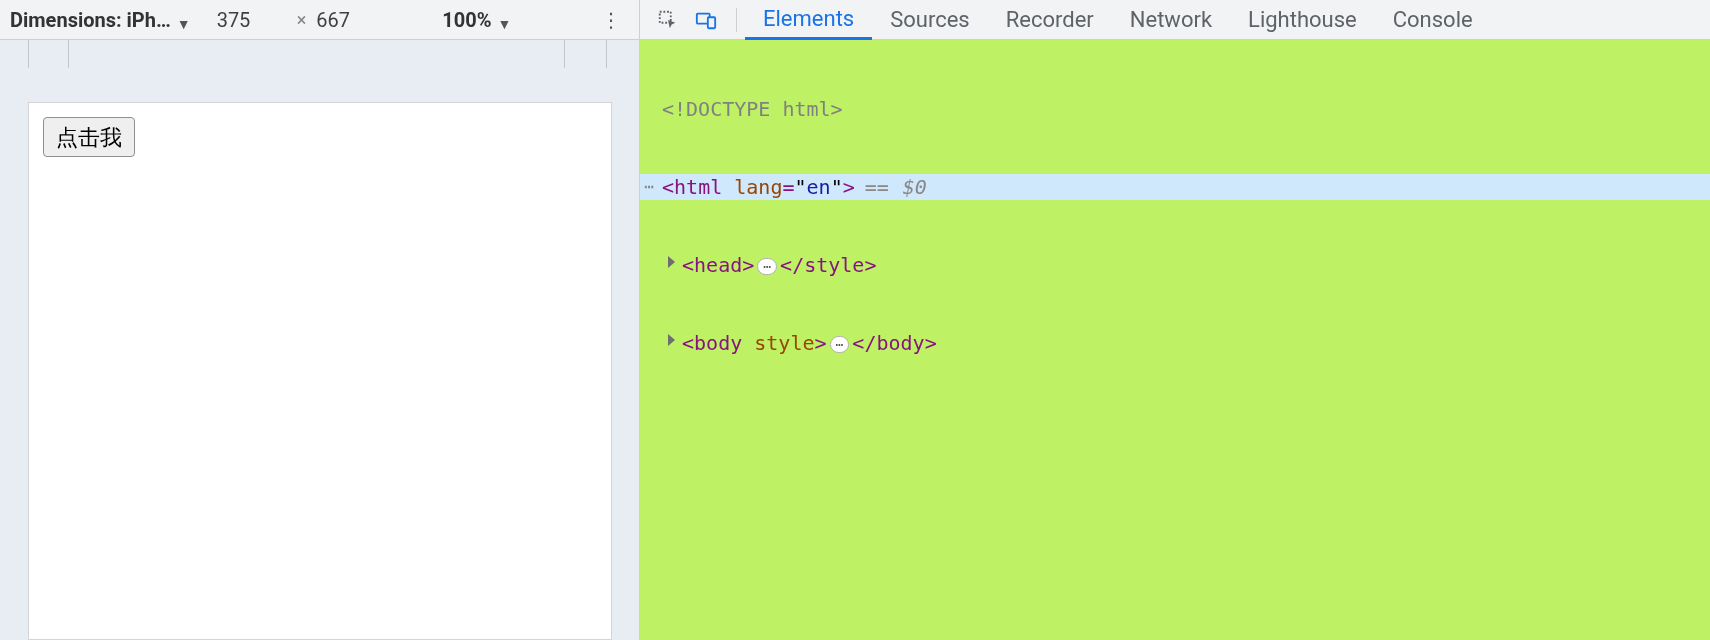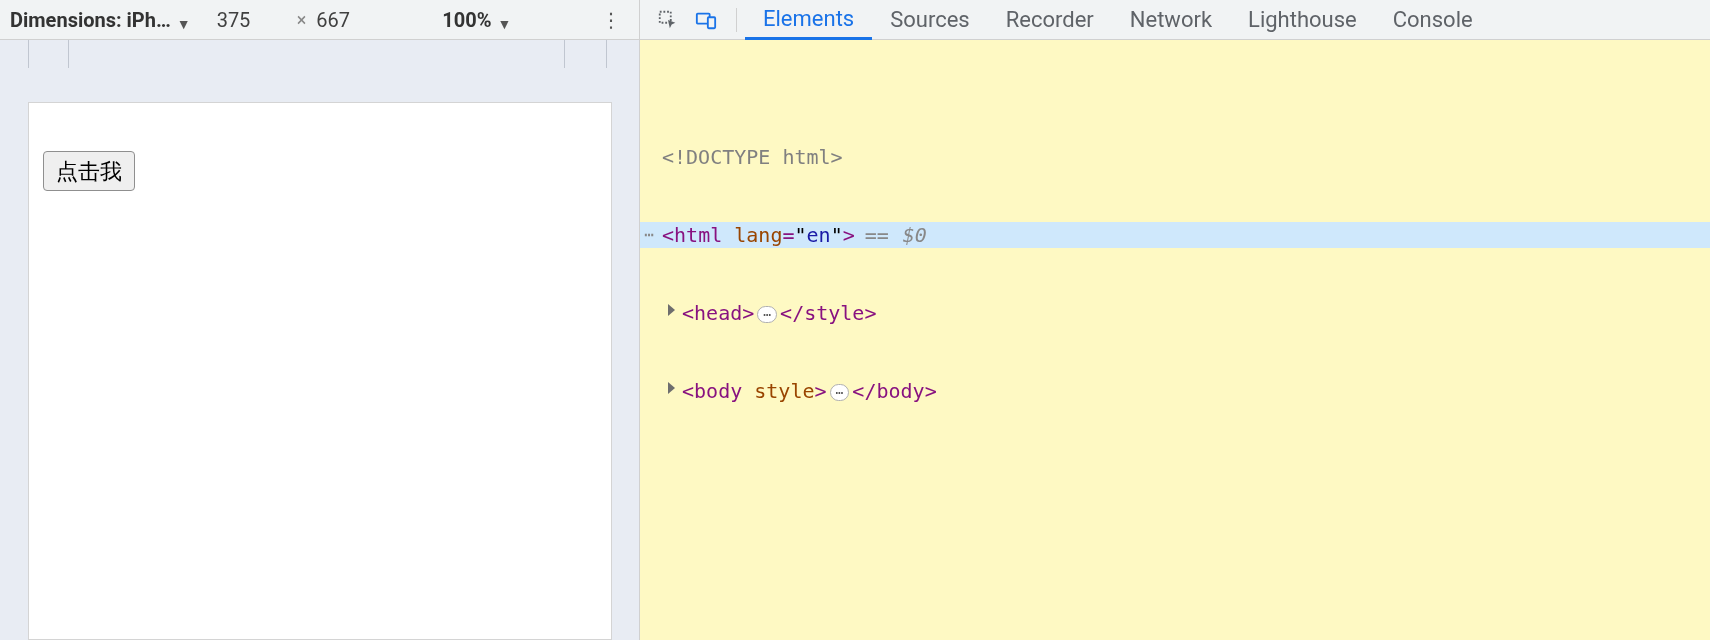--- a/index.html
+++ b/index.html
@@ -95,31 +95,29 @@
       padding: 14px;
     }
     .device-frame button.page-btn {
       font-family: system-ui, -apple-system, sans-serif;
       font-size: 22px;
       padding: 3px 12px;
       background: #efefef;
       border: 1px solid #8f8f8f;
       border-radius: 4px;
       cursor: pointer;
-      margin-top: 34px;
     }
     
     
     .right-pane {
       flex: 1;
       height: 100%;
       display: flex;
       flex-direction: column;
-      background: #fef9c3;
-      gap: 48px;
+      background: #bef264;
     }
     
     .devtools-toolbar {
       height: 40px;
       background: #f1f3f4;
       border-bottom: 1px solid #d0d0d0;
       display: flex;
       align-items: center;
       padding: 0 12px;
       gap: 0;

